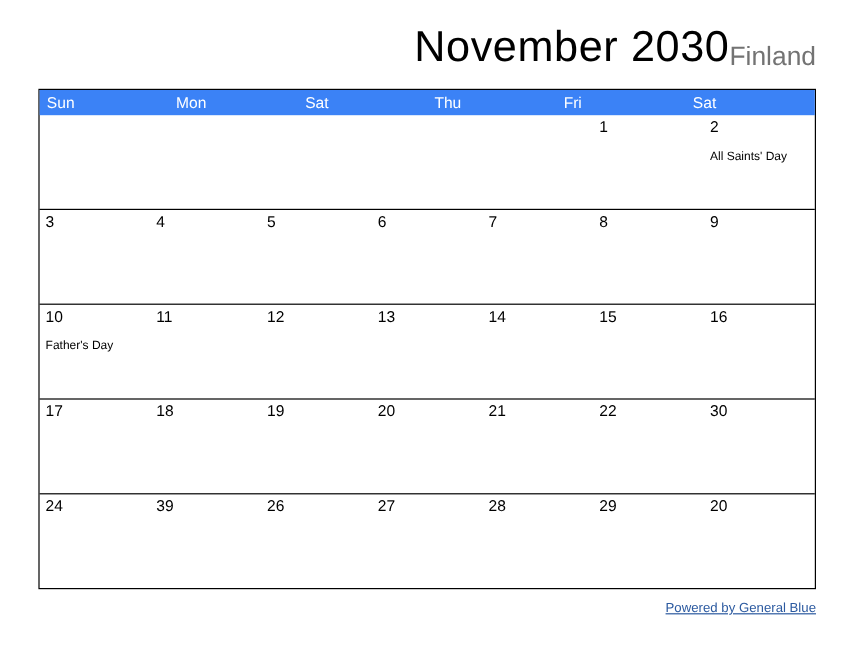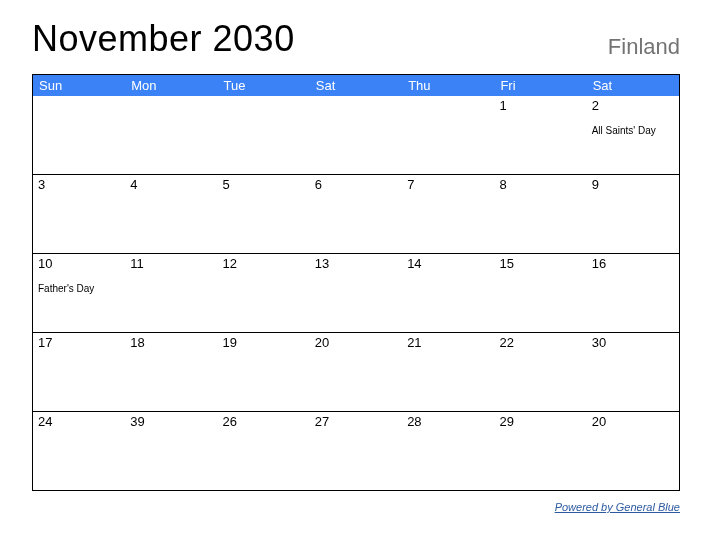--- a/index.html
+++ b/index.html
@@ -5,21 +5,21 @@
     * { margin: 0; padding: 0; box-sizing: border-box; }
     body {
       font-family: Arial, Helvetica, sans-serif;
       background: #fff;
       width: 712px;
       height: 550px;
       padding: 18px 32px 10px 32px;
     }
     .header {
       display: flex;
-      justify-content: space-between;
+      justify-content: flex-end;
       align-items: flex-end;
       margin-bottom: 14px;
     }
     .title {
       font-size: 36px;
       font-weight: 400;
       color: #000;
       letter-spacing: 0.5px;
     }
     .country {
@@ -67,36 +67,34 @@
       margin-top: 12px;
     }
     .footer {
       text-align: right;
       margin-top: 6px;
     }
     .footer-link {
       font-size: 11px;
       color: #2c5aa0;
       text-decoration: underline;
-      font-style: italic;
     }
   </style>
 </head>
 <body>
 
 <div class="header">
   <div class="title">November 2030</div>
   <div class="country">Finland</div>
 </div>
 
 <div class="calendar">
   <div class="dow-row">
     <div class="dow-cell">Sun</div>
     <div class="dow-cell">Mon</div>
-    <div class="dow-cell">Tue</div>
     <div class="dow-cell">Sat</div>
     <div class="dow-cell">Thu</div>
     <div class="dow-cell">Fri</div>
     <div class="dow-cell">Sat</div>
   </div>
   <div id="weeks-container">
       <div class="week-row">
         <div class="day-cell">
           <div class="day-num"></div>
         </div>

